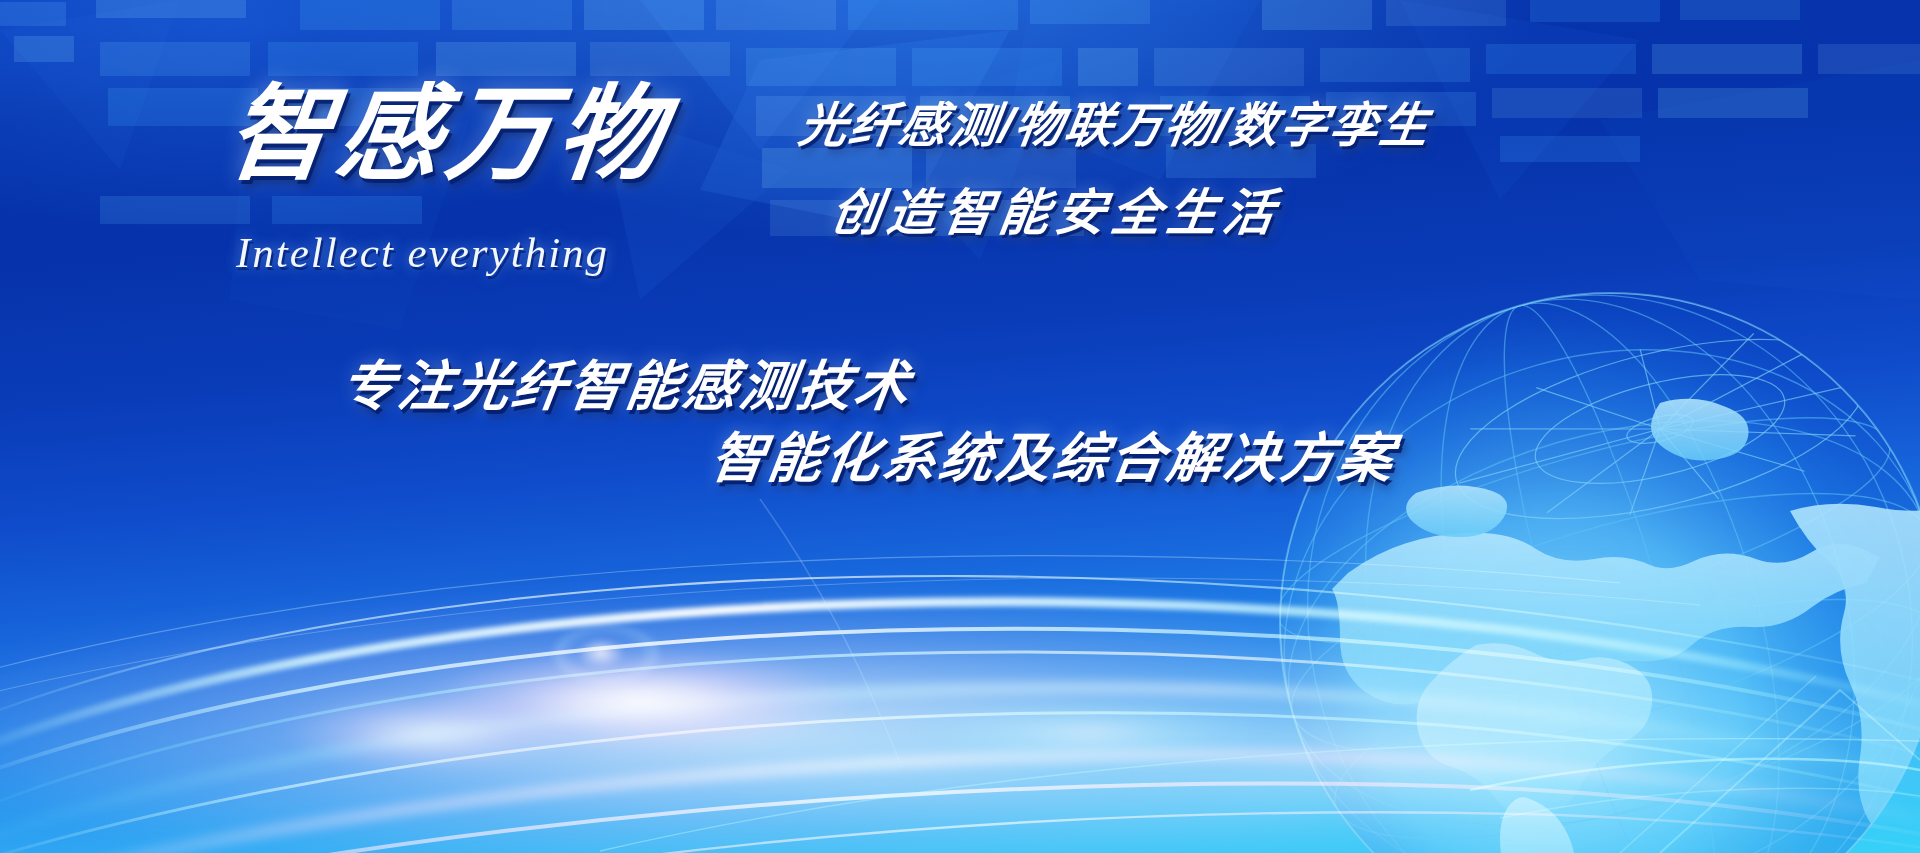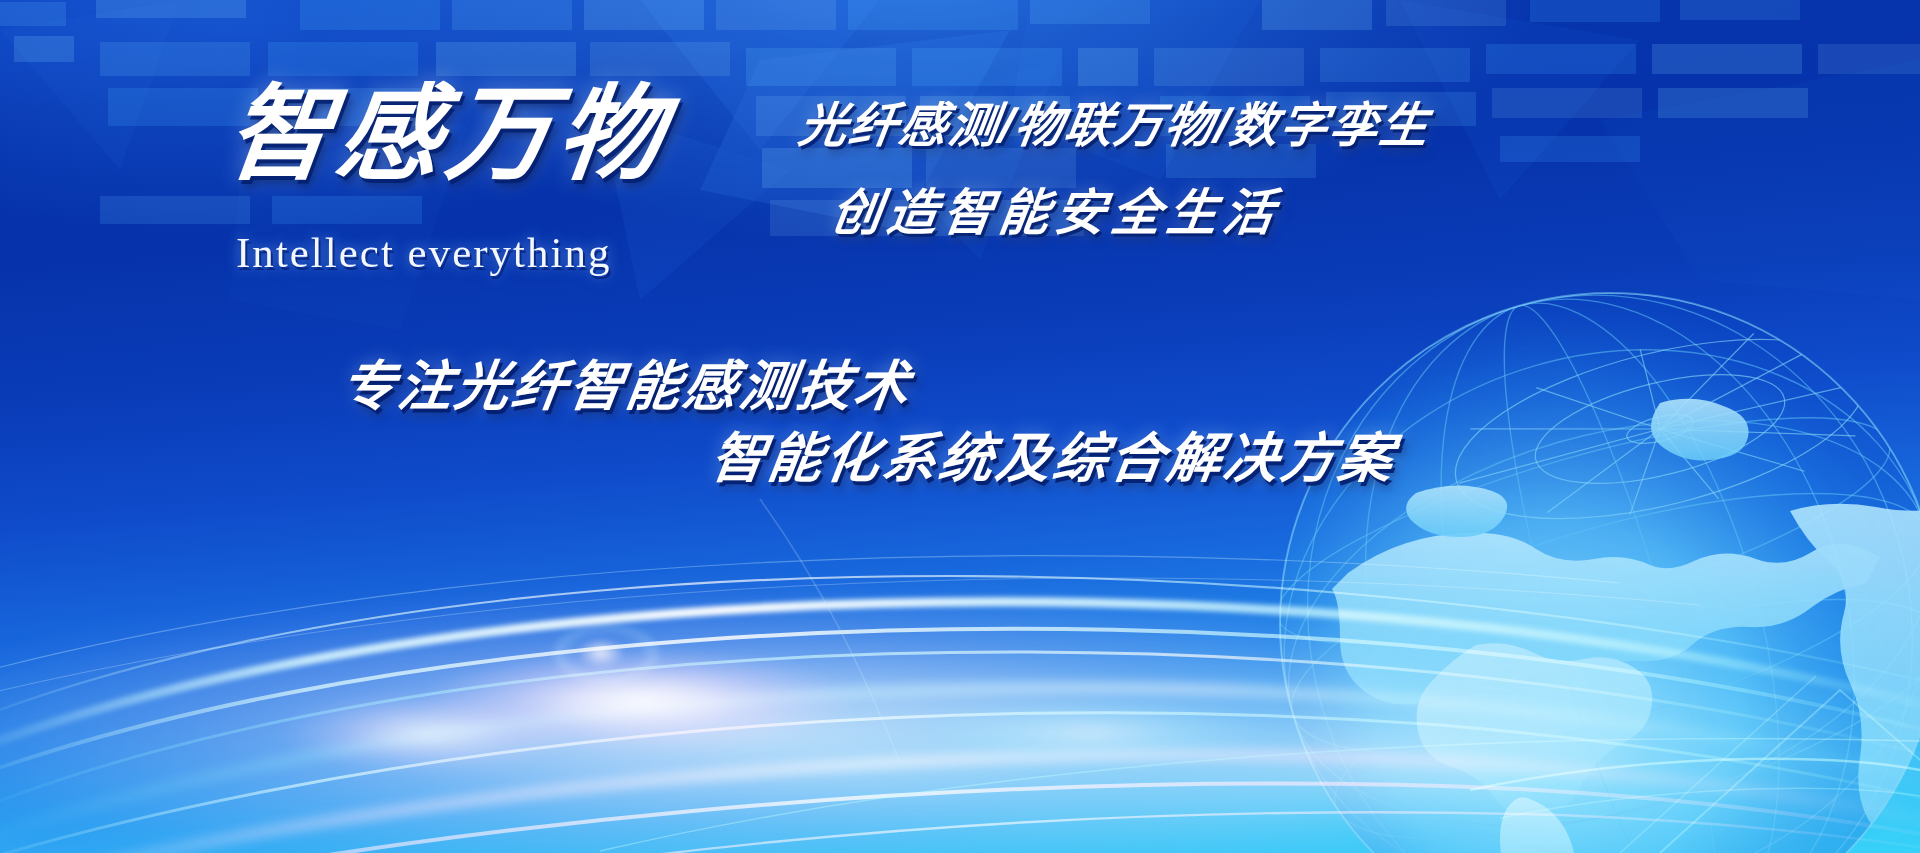--- a/index.html
+++ b/index.html
@@ -107,20 +107,21 @@
        3px 4px 0 rgba(3,30,110,0.85),
        5px 7px 10px rgba(2,20,80,0.55),
        0 0 22px rgba(190,225,255,0.45);
   }
 
   .subtitle-en {
     position: absolute;
     left: 236px;
     top: 228px;
     font-family: "Liberation Serif", "DejaVu Serif", serif;
+    font-style: italic;
     font-size: 43px;
     letter-spacing: 2px;
     color: #f3f8ff;
     white-space: nowrap;
     text-shadow:
        2px 3px 0 rgba(4,34,120,0.8),
        0 0 14px rgba(170,215,255,0.55);
   }
 
   .tagline {

